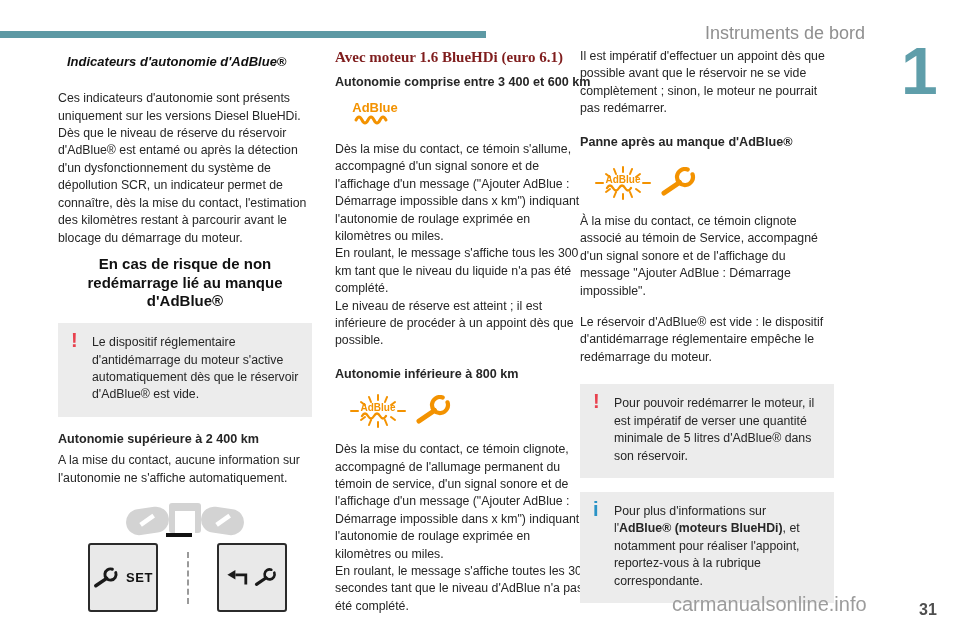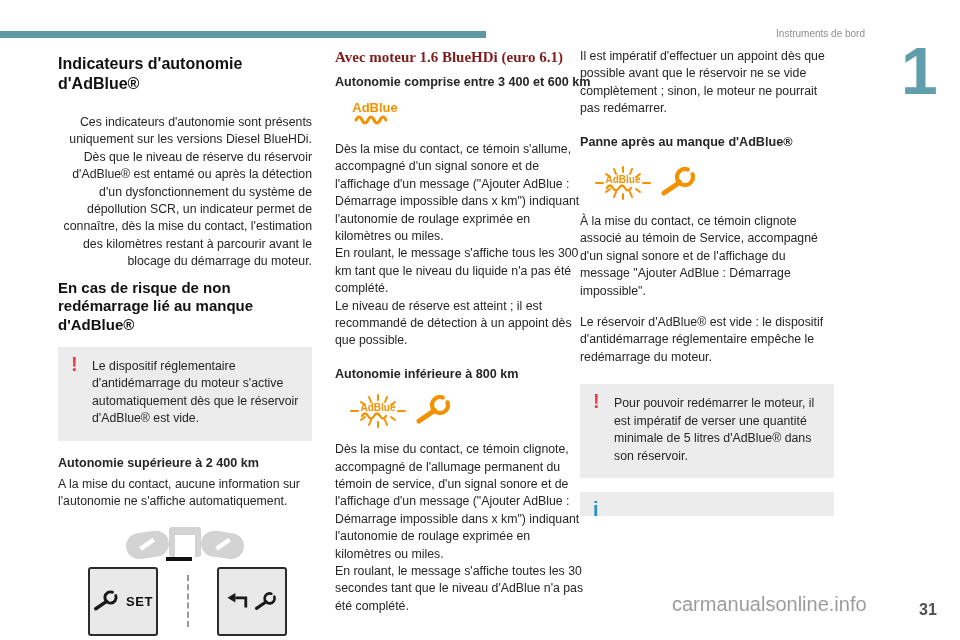--- a/index.html
+++ b/index.html
@@ -3,30 +3,30 @@
 <meta charset="utf-8">
 <style>
   html,body{margin:0;padding:0;}
   body{
     width:960px;height:640px;position:relative;overflow:hidden;
     background:#ffffff;color:#262626;
     font-family:"Liberation Sans","DejaVu Sans",sans-serif;
     font-size:12.3px;line-height:17.4px;
   }
   .topbar{position:absolute;left:0;top:31px;width:486px;height:7px;background:#5d99a4;}
-  .header-label{position:absolute;top:25px;right:95px;font-size:10px;color:#8f8f8f;}
+  .header-label{position:absolute;top:25px;right:95px;font-size:18px;color:#8f8f8f;}
   .chapter-num{position:absolute;left:901px;top:38px;font-size:66px;line-height:1;font-weight:bold;color:#5f9eaa;}
   .col{position:absolute;top:48px;width:254px;}
   .col1{left:58px;} .col2{left:335px;} .col3{left:580px;}
-  h1{font-size:16px;line-height:1.25;margin:6px 0 20px;color:#111;}
-  h2{font-size:15px;line-height:1.25;margin:0 0 12px;color:#111;}
+  h1{font-size:13px;line-height:1.25;margin:6px 9px 20px;color:#111;font-style:italic;}
+  h2{font-size:15px;line-height:1.25;margin:0 0 12px;color:#111;text-align:center;}
   h3{font-size:15px;line-height:1.3;margin:14px 0 6px;color:#7f1d1d;white-space:nowrap;font-family:Liberation Serif, serif;}
   .subhead{font-weight:bold;font-size:12.6px;margin:0 0 4px;white-space:nowrap;}
   p{margin:0;}
-  .gap-b8{margin-bottom:8px;text-align:right;} .gap-b14{margin-bottom:14px;} .gap-b16{margin-bottom:16px;} .gap-b18{margin-bottom:18px;}
+  .gap-b8{margin-bottom:8px;} .gap-b14{margin-bottom:14px;} .gap-b16{margin-bottom:16px;} .gap-b18{margin-bottom:18px;}
   .note{position:relative;background:#ececec;padding:11px 12px 13px 34px;margin:8px 0 14px;}
   .note .mark{position:absolute;left:13px;top:9px;font-size:20px;font-weight:bold;}
   .mark-warn{color:#e8414e;}
   .mark-info{color:#2a93c6;}
   .icon-row{display:flex;align-items:center;gap:6px;margin:6px 12px 10px;}
   
   .diagram{margin-top:16px;position:relative;height:130px;}
   .cluster-wrap{text-align:center;}
   .cluster-underline{width:26px;height:4px;background:#111;margin:-4px auto 6px auto;position:relative;left:-6px;}
   .btn-row{display:flex;justify-content:space-between;align-items:stretch;padding:0 25px 0 30px;}
@@ -103,21 +103,21 @@
 
   <div class="icon-row">
     <svg width="56" height="34" viewBox="0 0 56 34">
       <text x="28" y="15" text-anchor="middle" font-size="13" font-weight="bold" fill="#f39200" font-family="Liberation Sans, sans-serif">AdBlue</text>
       <path d="M9 23 q3 -6 6 0 t6 0 t6 0 t6 0 t6 0" stroke="#f39200" stroke-width="3" fill="none" stroke-linecap="round"></path>
     </svg>
   </div>
 
   <p>Dès la mise du contact, ce témoin s'allume, accompagné d'un signal sonore et de l'affichage d'un message ("Ajouter AdBlue : Démarrage impossible dans x km") indiquant l'autonomie de roulage exprimée en kilomètres ou miles.</p>
   <p>En roulant, le message s'affiche tous les 300 km tant que le niveau du liquide n'a pas été complété.</p>
-  <p>Le niveau de réserve est atteint ; il est recommandé de détection à un appoint dès que possible.</p>
+  <p>Le niveau de réserve est atteint ; il est inférieure de procéder à un appoint dès que possible.</p>
 
   <p class="subhead" style="margin-top:16px;">Autonomie inférieure à 800 km</p>
 
   <div class="icon-row">
     <svg width="62" height="42" viewBox="0 0 62 42">
       <g stroke="#f39200" stroke-width="2" stroke-linecap="round">
         <path d="M14 13 L18 16"></path>
           <path d="M22 8 L24 13"></path>
           <path d="M31 6 V11"></path>
           <path d="M40 8 L38 13"></path>
@@ -175,17 +175,18 @@
   <p class="gap-b14">À la mise du contact, ce témoin clignote associé au témoin de Service, accompagné d'un signal sonore et de l'affichage du message "Ajouter AdBlue : Démarrage impossible".</p>
   <p class="gap-b16">Le réservoir d'AdBlue® est vide : le dispositif d'antidémarrage réglementaire empêche le redémarrage du moteur.</p>
 
   <div class="note" style="margin-top:18px;">
     <span class="mark mark-warn">!</span>
     <p>Pour pouvoir redémarrer le moteur, il est impératif de verser une quantité minimale de 5 litres d'AdBlue® dans son réservoir.</p>
   </div>
 
   <div class="note">
     <span class="mark mark-info">i</span>
+    <p><span>Pour plus d'informations sur l'</span><b class="inline">AdBlue®</b><span> </span><b class="inline">(moteurs BlueHDi)</b><span>, et notamment pour réaliser l'appoint, reportez-vous à la rubrique correspondante.</span></p>
   </div>
 </div>
 
 <div class="watermark">carmanualsonline.info</div>
 <div class="page-num">31</div>
 
 </body></html>

